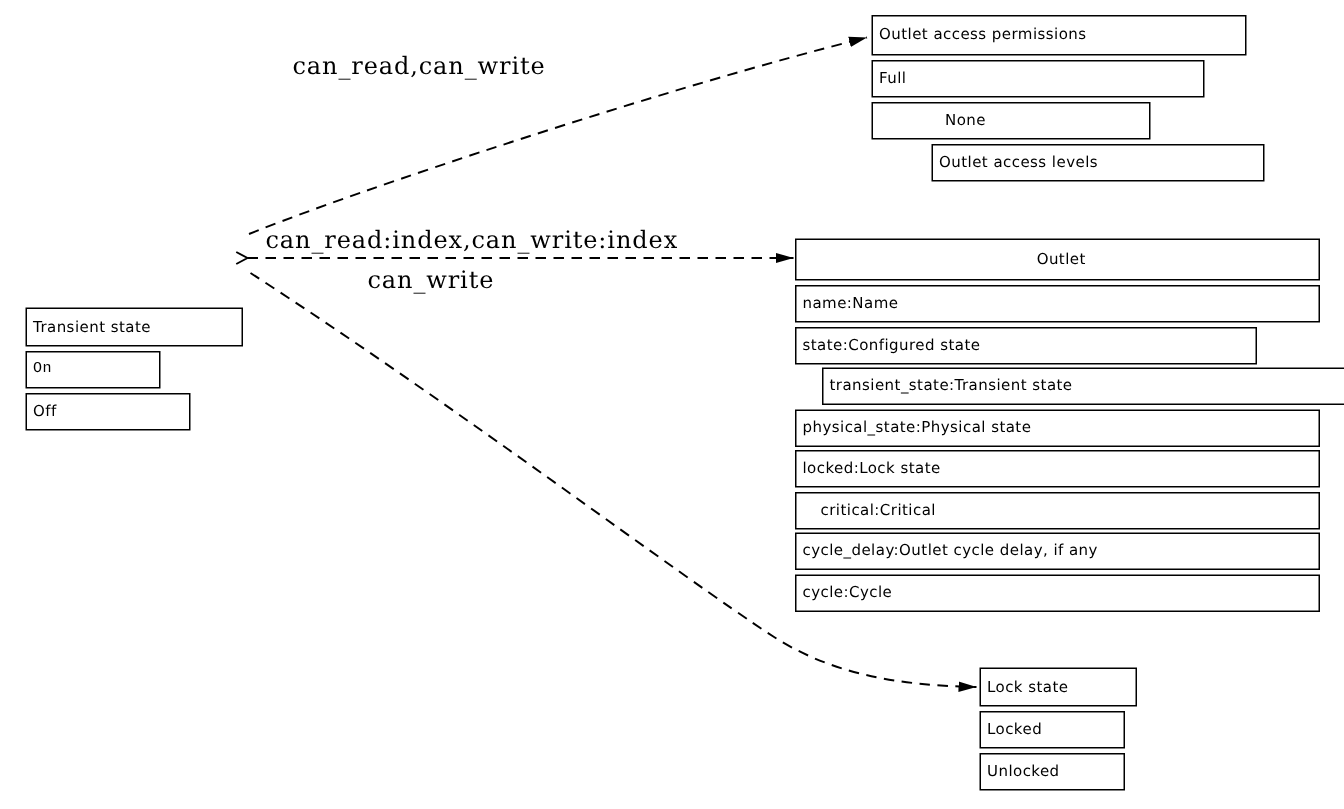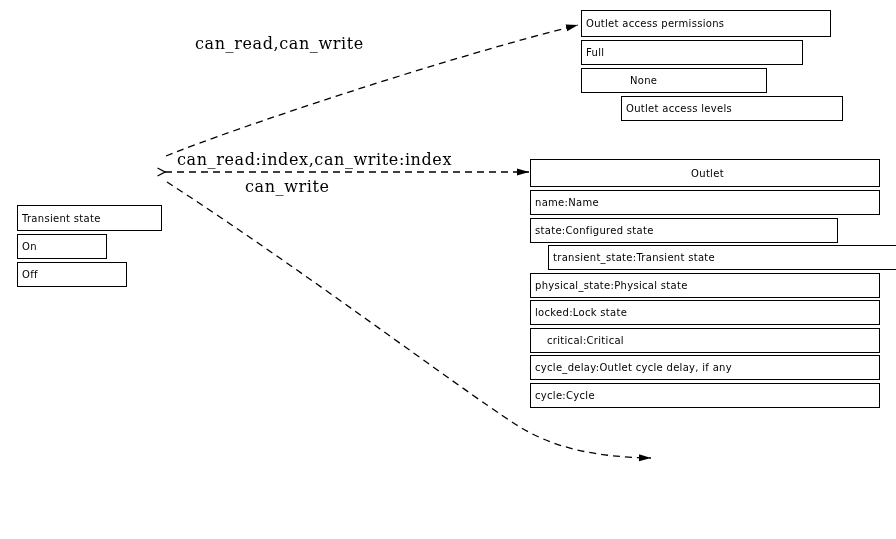--- a/index.html
+++ b/index.html
@@ -55,21 +55,21 @@
     <path d="M165,172 L529,172" fill="none" stroke="#000000" stroke-width="1.3" stroke-dasharray="7,5" marker-start="url(#arrowVee)" marker-end="url(#arrowFilled)"></path>
     <path d="M167,182 C300,268 455,385 515,424 C552,448 595,457 651,458" fill="none" stroke="#000000" stroke-width="1.3" stroke-dasharray="7,5" marker-end="url(#arrowFilled)"></path>
   </svg>
 
   <div class="edge-label" style="left:195px;top:34px;width:300px;">can_read,can_write</div>
   <div class="edge-label" style="left:177px;top:150px;width:340px;">can_read:index,can_write:index</div>
   <div class="edge-label" style="left:245px;top:177px;width:200px;">can_write</div>
 
   <div class="node" style="left:17px;top:165px;width:146px;height:83px;margin-top:40px;">
     <div class="cell" style="left:0;top:0;width:145px;height:26px;">Transient state</div>
-    <div class="cell" style="left:0;top:29px;width:90px;height:25px;">On</div>
+    <div class="cell" style="left:0;top:29px;width:90px;height:25px;font-family:Liberation Mono, monospace;">On</div>
     <div class="cell" style="left:0;top:57px;width:110px;height:25px;">Off</div>
   </div>
 
   <div class="node" style="left:581px;top:10px;width:251px;height:112px;">
     <div class="cell" style="left:0;top:0;width:250px;height:27px;">Outlet access permissions</div>
     <div class="cell" style="left:0;top:30px;width:222px;height:25px;text-align:center;">Full</div>
     <div class="cell" style="left:0;top:58px;width:186px;height:25px;padding-left:48px;">None</div>
     <div class="cell" style="left:0;top:86px;width:222px;height:25px;margin-left:40px;">Outlet access levels</div>
   </div>
 
@@ -78,14 +78,19 @@
     <div class="cell" style="left:0;top:31px;width:350px;height:25px;">name:Name</div>
     <div class="cell" style="left:0;top:59px;width:308px;height:25px;">state:Configured state</div>
     <div class="cell" style="left:18px;top:86px;width:350px;height:25px;">transient_state:Transient state</div>
     <div class="cell" style="left:0;top:114px;width:350px;height:25px;">physical_state:Physical state</div>
     <div class="cell" style="left:0;top:141px;width:350px;height:25px;">locked:Lock state</div>
     <div class="cell" style="left:0;top:169px;width:350px;height:25px;padding-left:16px;">critical:Critical</div>
     <div class="cell" style="left:0;top:196px;width:350px;height:25px;text-align:right;">cycle_delay:Outlet cycle delay, if any</div>
     <div class="cell" style="left:0;top:224px;width:350px;height:25px;">cycle:Cycle</div>
   </div>
 
+  <div class="node" style="left:653px;top:445px;width:106px;height:83px;">
+    <div class="cell" style="left:0;top:0;width:105px;height:26px;">Lock state</div>
+    <div class="cell" style="left:0;top:29px;width:97px;height:25px;">Locked</div>
+    <div class="cell" style="left:0;top:57px;width:97px;height:25px;">Unlocked</div>
+  </div>
 
 </div>
 
 </body></html>

